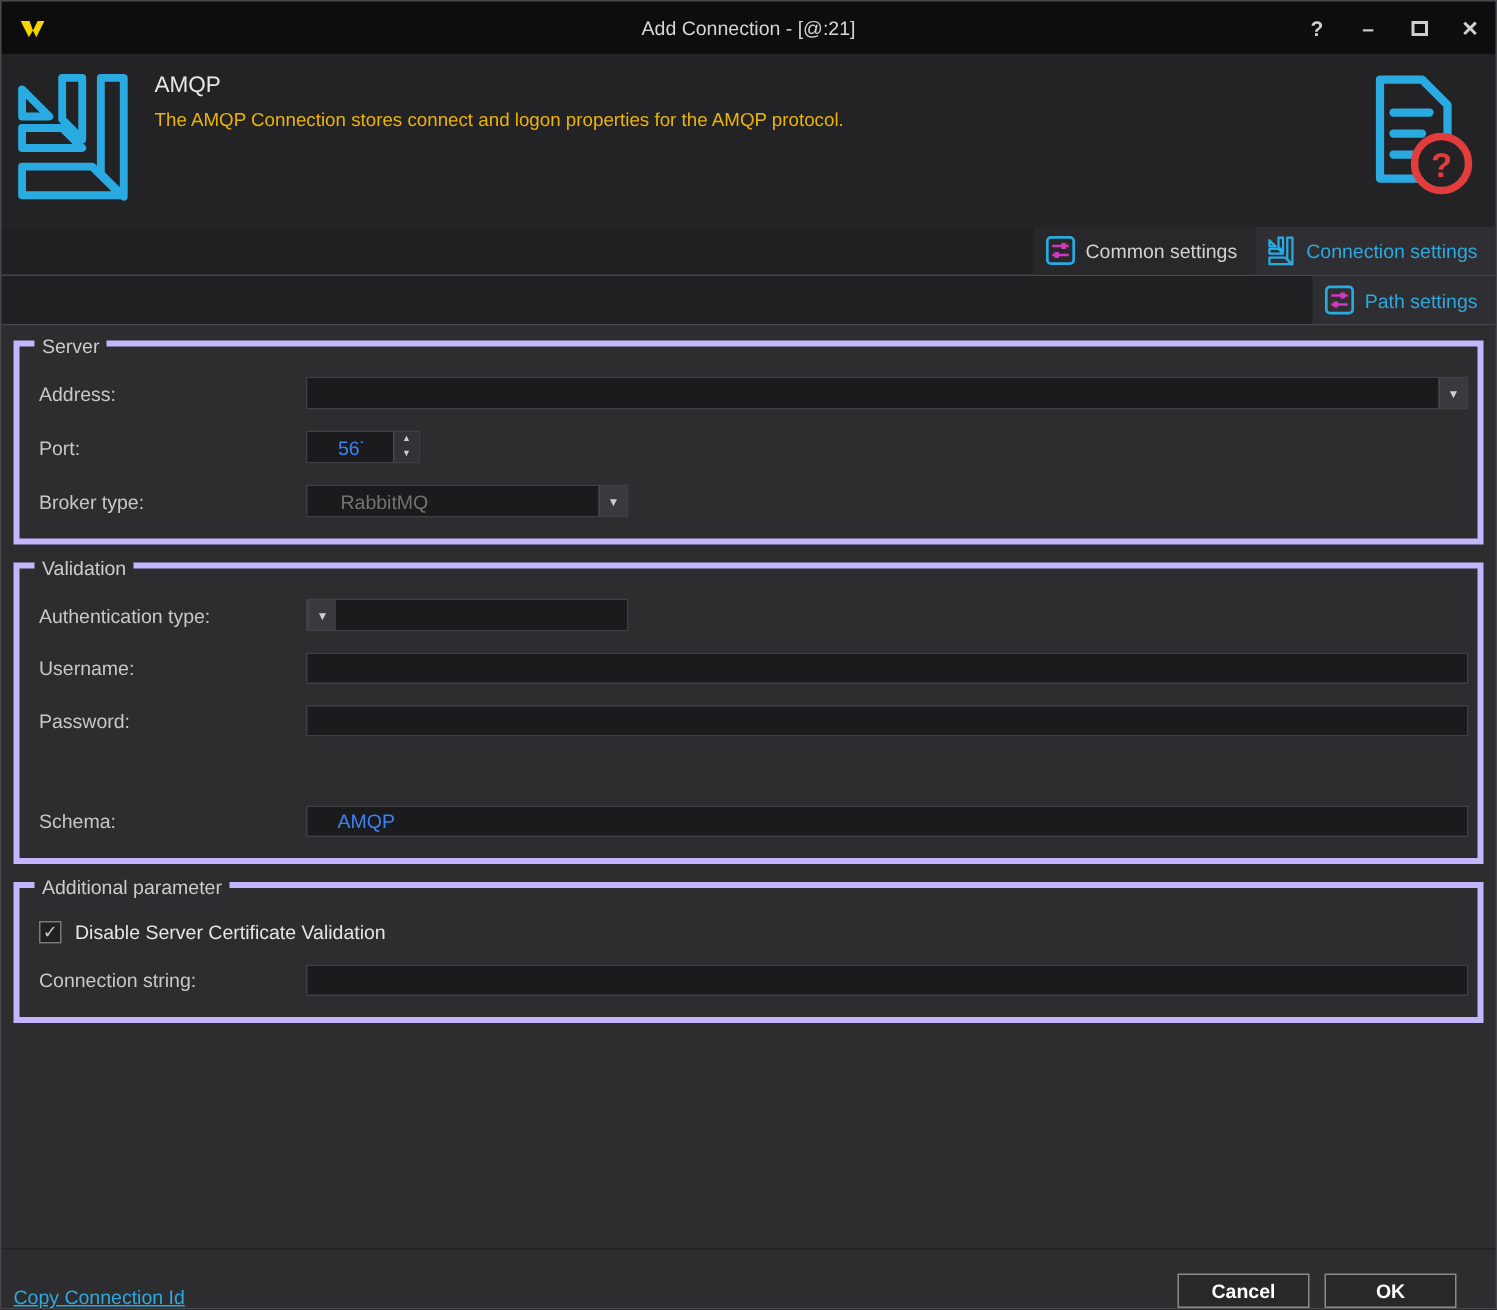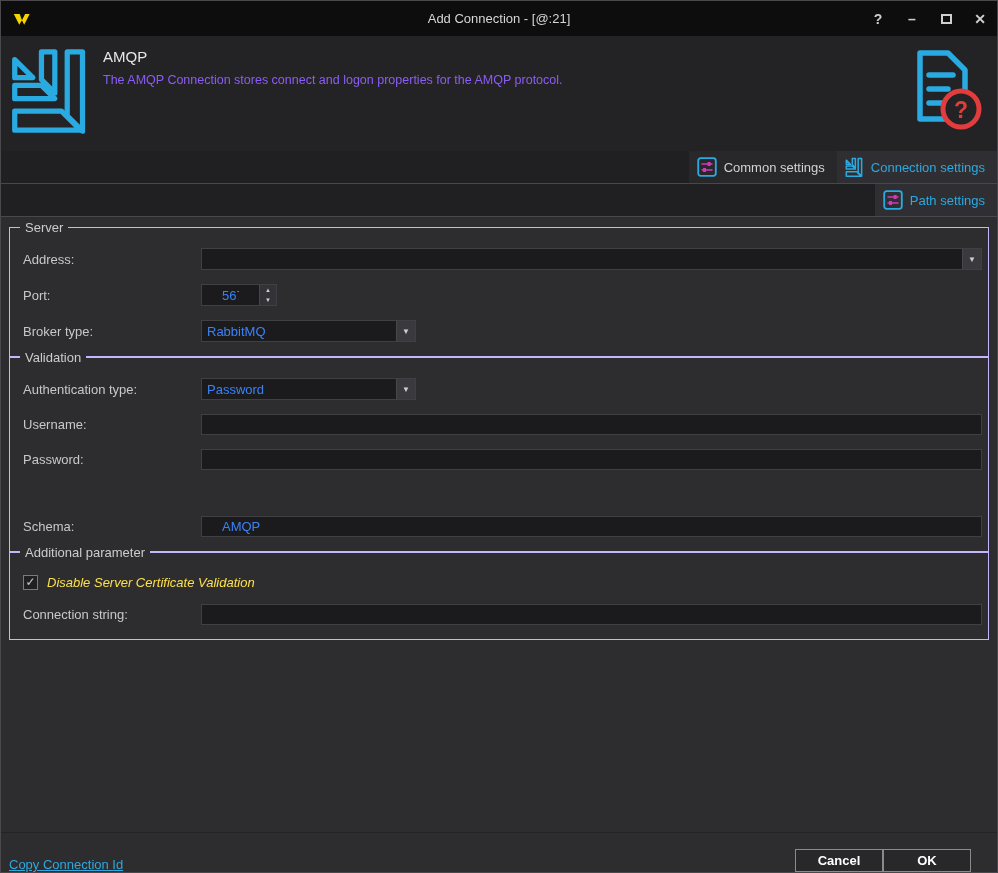--- a/index.html
+++ b/index.html
@@ -18,70 +18,70 @@
   .tb-btn{ width:34px; height:35px; display:flex; align-items:center; justify-content:center;
            color:#cfcfcf; font-size:14px; font-weight:bold; cursor:default; }
   .maxbox{ width:11px; height:10px; border:2px solid #cfcfcf; display:inline-block; }
 
   
   .header{ height:115px; background:#232326; display:flex; align-items:flex-start;
            position:relative; flex:0 0 auto; }
   .header-logo{ margin:9px 0 0 8px; }
   .header-text{ margin:12px 0 0 10px; }
   .header-title{ color:#e6e6e6; font-size:15px; margin-bottom:8px; }
-  .header-desc{ color:#8b5cf6; font-size:12.5px; }
+  .header-desc{ color:#eab308; font-size:12.5px; }
   .header-help{ position:absolute; right:12px; top:10px; }
 
   
   .tabrow{ height:33px; background:#202023; display:flex; align-items:stretch;
            border-bottom:1px solid #47474c; flex:0 0 auto; padding-left:3px;justify-content:flex-end; }
   .tab{ display:flex; align-items:center; gap:7px; padding:0 12px 0 8px; background:#28282b;
         color:#d2d2d2; cursor:default; }
   .tab.active{ background:#2f2f33; color:#2ba9e0; }
   .tab .tabicon{ display:flex; align-items:center; }
 
   
   .content{ flex:1 1 auto; padding:10px 8px 0 8px; background:#2d2d30; overflow:hidden; }
-  .groupbox{ border:1px solid #c4b5fd; position:relative; padding:20px 6px 14px 13px;
-             }
+  .groupbox{ border:4px solid #c4b5fd; position:relative; padding:20px 6px 14px 13px;
+             margin-bottom:12px; }
   .group-title{ position:absolute; top:-8px; left:10px; background:#2d2d30; padding:0 5px;
                 color:#cccccc; }
   .row{ display:grid; grid-template-columns:178px 1fr; align-items:center; margin-bottom:14px; }
   .row:last-child{ margin-bottom:0; }
   .row-label{ color:#c8c8c8; }
   .gap-above{ margin-top:46px; }
 
   .tinput{ height:21px; background:#1b1b1d; border:1px solid #3f3f44; color:#3b82f6;
            font-family:"Liberation Sans",sans-serif; font-size:13px; padding:0 20px; width:100%; outline:none; }
 
   .combo{ display:flex; height:22px; border:1px solid #3f3f44; background:#1b1b1d; }
   .combo.full{ width:100%; }
   .combo.w215{ width:215px; }
   .combo .tinput{ border:none; height:20px; flex:1 1 auto; }
-  .combo-value{ flex:1 1 auto; display:flex; align-items:center; padding:0 5px; color:#3b82f6; }
+  .combo-value{ flex:1 1 auto; display:flex; align-items:center; padding:0 22px; color:#737373; }
   .combo-btn{ width:19px; flex:0 0 auto; background:#3a3a3e; border-left:1px solid #46464b;
               display:flex; align-items:center; justify-content:center; color:#cfcfcf;
               font-size:8px; cursor:default; }
 
   .spinwrap{ display:flex; height:22px; width:76px; border:1px solid #3f3f44; background:#1b1b1d; }
   .spinwrap .tinput{ border:none; height:20px; width:57px; text-align:right; }
   .spinner{ width:17px; display:flex; flex-direction:column; background:#333337; border-left:1px solid #46464b; }
   .spin-btn{ flex:1; display:flex; align-items:center; justify-content:center; color:#cfcfcf;
              font-size:6px; cursor:default; }
 
   .checkrow{ display:flex; align-items:center; gap:9px; margin-bottom:14px; padding-top:2px; }
   .checkbox{ width:15px; height:15px; background:#202023; border:1px solid #7a7a7a; color:#c8c8c8;
              font-size:12px; line-height:13px; text-align:center; cursor:default; }
-  .check-label{ color:#fde047;font-style:italic; }
+  .check-label{ color:#e5e5e5; }
 
   
   .footer{ height:40px; flex:0 0 auto; display:flex; align-items:flex-end; background:#2d2d30;
            border-top:1px solid #232326; padding:0 26px 0 8px; }
   .link{ color:#2fa8dc; text-decoration:underline; cursor:pointer; }
-  .footer-buttons{ margin-left:auto; display:flex; }
+  .footer-buttons{ margin-left:auto; display:flex; gap:10px; }
   .btn{ width:88px; height:23px; background:#28282b; border:1px solid #8a8a8a; color:#ffffff;
         font-weight:bold; font-family:"Liberation Sans",sans-serif; font-size:13px; cursor:default; }
 </style>
 </head>
 <body>
 
 <div class="window">
 
   <div class="titlebar">
     <span class="tb-logo">
@@ -201,21 +201,20 @@
         </div>
       </div>
     </div>
 
     <div class="groupbox">
       <span class="group-title">Validation</span>
 
       <div class="row">
         <span class="row-label">Authentication type:</span>
         <div class="combo w215">
-          <span class="combo-value">Password</span>
           <span class="combo-btn">▼</span>
         </div>
       </div>
 
       <div class="row">
         <span class="row-label">Username:</span>
         <input class="tinput" type="text" value="" style="">
       </div>
 
       <div class="row">

